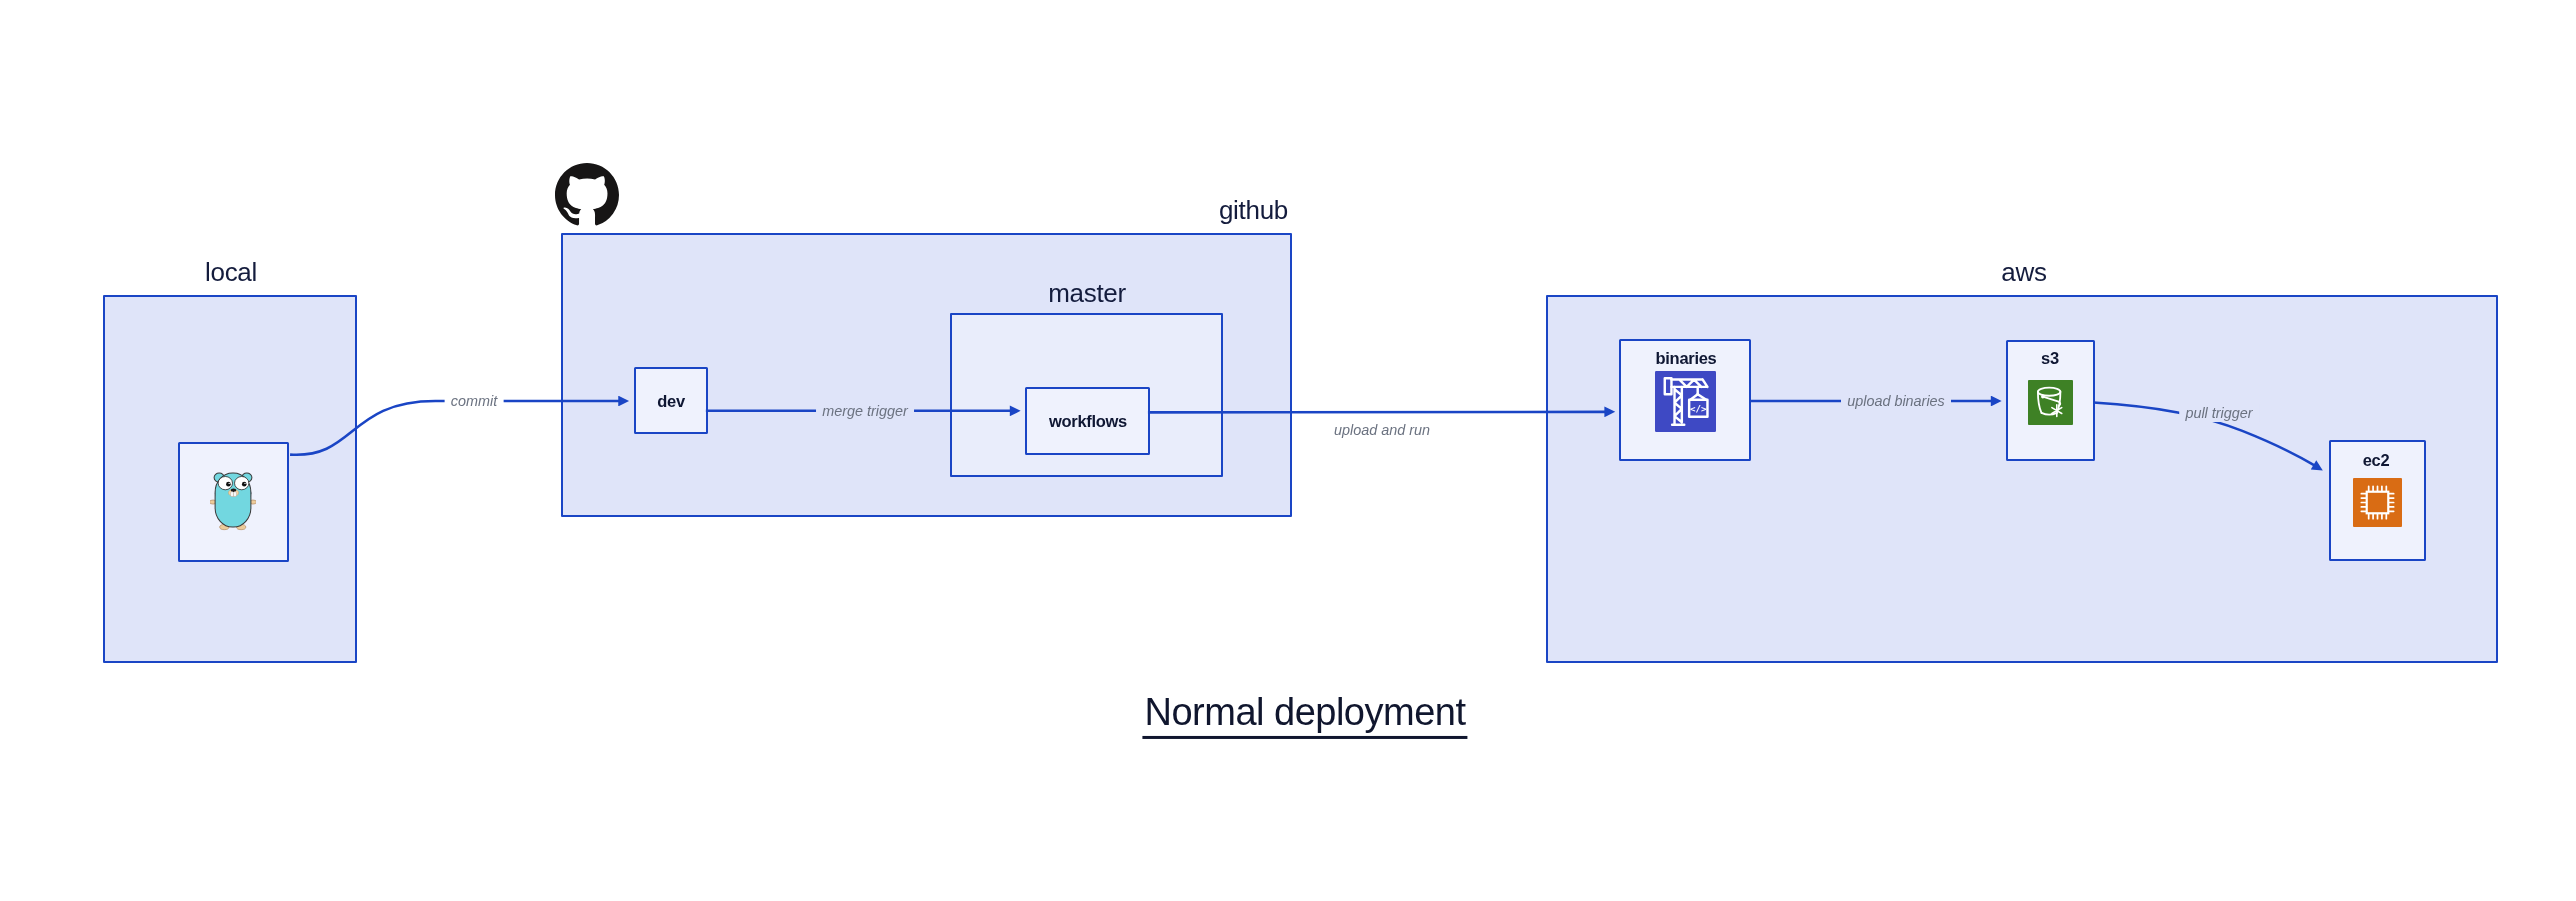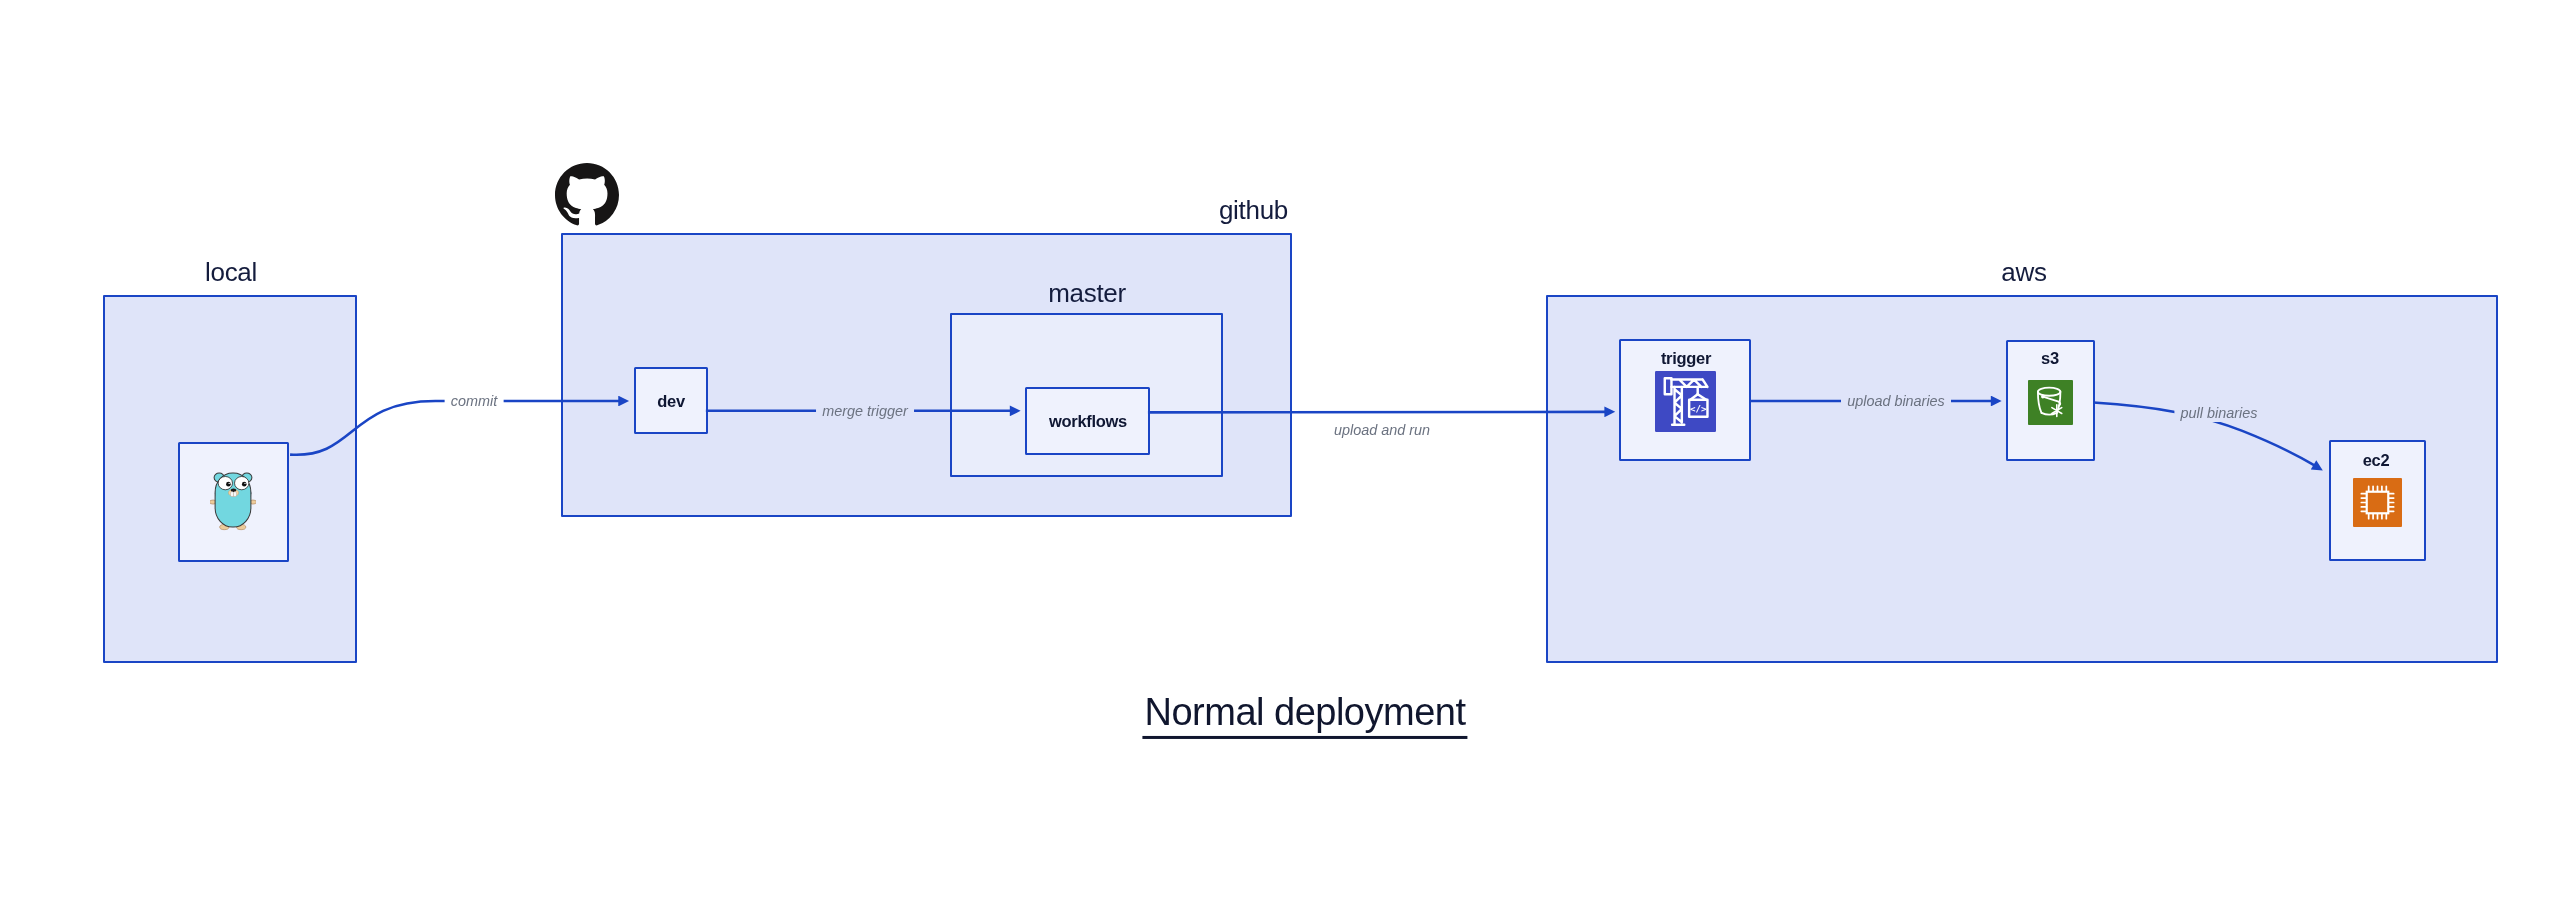--- a/index.html
+++ b/index.html
@@ -57,21 +57,21 @@
 <div class="node" style="left:178px;top:442px;width:107px;height:116px;"></div>
 <div class="node-label" style="left:233px;top:460px;margin-top:32px;">code</div>
 
 <div class="node" style="left:634px;top:367px;width:70px;height:63px;"></div>
 <div class="node-label" style="left:671px;top:401px;text-align:right;">dev</div>
 
 <div class="node" style="left:1025px;top:387px;width:121px;height:64px;"></div>
 <div class="node-label" style="left:1088px;top:421px;">workflows</div>
 
 <div class="node" style="left:1619px;top:339px;width:128px;height:118px;"></div>
-<div class="node-label" style="left:1686px;top:358px;">trigger</div>
+<div class="node-label" style="left:1686px;top:358px;">binaries</div>
 
 <div class="node" style="left:2006px;top:340px;width:85px;height:117px;"></div>
 <div class="node-label" style="left:2050px;top:358px;">s3</div>
 
 <div class="node" style="left:2329px;top:440px;width:93px;height:117px;"></div>
 <div class="node-label" style="left:2376px;top:460px;">ec2</div>
 
 <div class="iconwrap" style="left:555px;top:163px;">
   <svg width="64" height="64" viewBox="0 0 16 16">
     <path fill="#171515" fill-rule="evenodd" d="M8 0C3.58 0 0 3.58 0 8c0 3.54 2.29 6.53 5.47 7.59.4.07.55-.17.55-.38 0-.19-.01-.82-.01-1.49-2.01.37-2.53-.49-2.69-.94-.09-.23-.48-.94-.82-1.13-.28-.15-.68-.52-.01-.53.63-.01 1.08.58 1.23.82.72 1.21 1.87.87 2.33.66.07-.52.28-.87.51-1.07-1.78-.2-3.64-.89-3.64-3.95 0-.87.31-1.59.82-2.15-.08-.2-.36-1.02.08-2.12 0 0 .67-.21 2.2.82.64-.18 1.32-.27 2-.27s1.36.09 2 .27c1.53-1.04 2.2-.82 2.2-.82.44 1.1.16 1.92.08 2.12.51.56.82 1.27.82 2.15 0 3.07-1.87 3.75-3.65 3.95.29.25.54.73.54 1.48 0 1.07-.01 1.93-.01 2.2 0 .21.15.46.55.38A8.01 8.01 0 0 0 16 8c0-4.42-3.58-8-8-8z"></path>
@@ -157,16 +157,16 @@
     <path d="M 2228 800 L 3116 799" marker-end="url(#arr)"></path>
     <path d="M 3397 778 L 3866 778" marker-end="url(#arr)"></path>
     <path d="M 4063 781 C 4190 789 4276 806 4352 836 C 4420 863 4460 884 4492 903" marker-end="url(#arr)"></path>
   </g>
 </svg>
 
 <div class="edge-label bg-white" style="left:474px;top:401px;">commit</div>
 <div class="edge-label bg-lavender" style="left:865px;top:411px;">merge trigger</div>
 <div class="edge-label bg-white" style="left:1382px;top:412px;margin-top:18px;">upload and run</div>
 <div class="edge-label bg-lavender" style="left:1896px;top:401px;">upload binaries</div>
-<div class="edge-label bg-lavender" style="left:2219px;top:413px;">pull binaries</div>
+<div class="edge-label bg-lavender" style="left:2219px;top:413px;">pull trigger</div>
 
 <div class="title" style="left:1305px;top:715px;">Normal deployment</div>
 
 
 </body></html>

